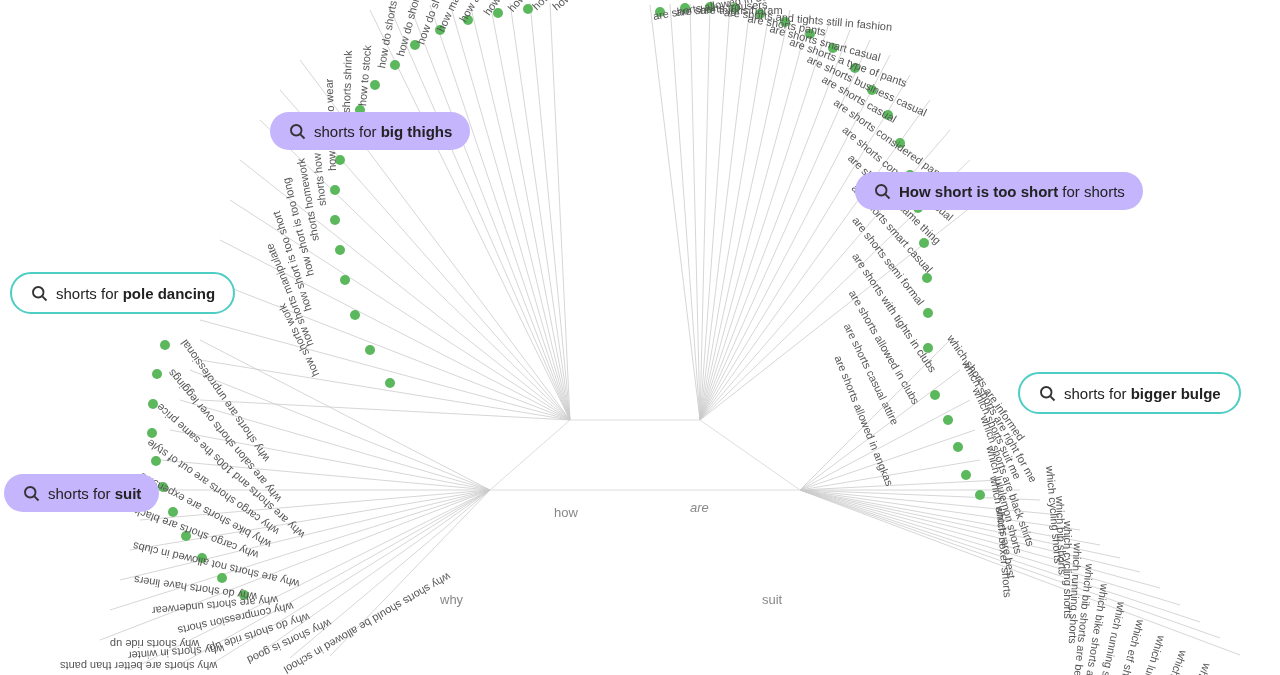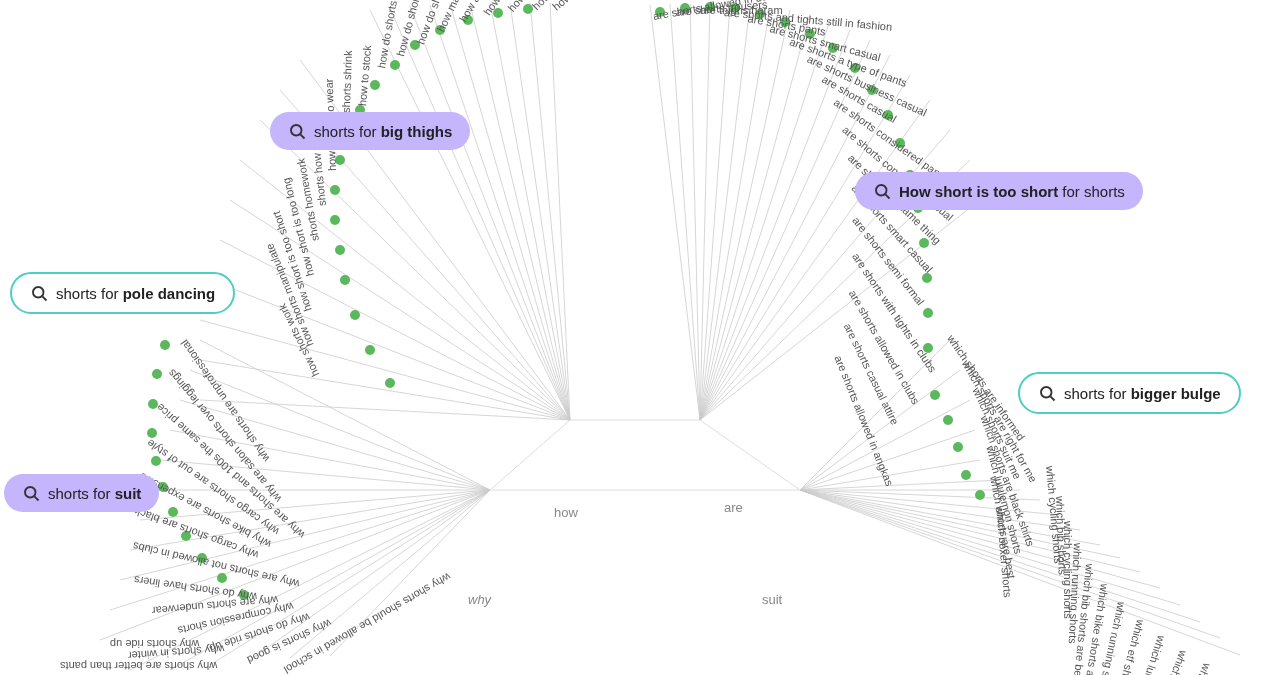--- a/index.html
+++ b/index.html
@@ -291,22 +291,22 @@
 <div class="radial-text" style="top:537px;left:1078px;transform:rotate(93deg);">which running shorts</div>
 <div class="radial-text" style="top:558px;left:1090px;transform:rotate(96deg);">which bib shorts are best</div>
 <div class="radial-text" style="top:578px;left:1105px;transform:rotate(99deg);">which bike shorts are best</div>
 <div class="radial-text" style="top:596px;left:1122px;transform:rotate(102deg);">which running shorts are best</div>
 <div class="radial-text" style="top:614px;left:1141px;transform:rotate(105deg);">which etf shorts the s&amp;p</div>
 <div class="radial-text" style="top:630px;left:1162px;transform:rotate(108deg);">which lululemon shorts are the longest</div>
 <div class="radial-text" style="top:645px;left:1184px;transform:rotate(111deg);">which assos shorts</div>
 <div class="radial-text" style="top:658px;left:1208px;transform:rotate(114deg);">which compression shorts are the best</div>
 
 <div class="center-label" style="top:505px;left:554px;">how</div>
-<div class="center-label" style="top:500px;left:724px;">are</div>
-<div class="center-label" style="top:592px;left:468px;font-style:italic;">why</div>
+<div class="center-label" style="top:500px;left:690px;font-style:italic;">are</div>
+<div class="center-label" style="top:592px;left:440px;">why</div>
 <div class="center-label" style="top:592px;left:762px;">suit</div>
 
 <div class="search-bubble orange" style="top:112px;left:270px;">
   <svg class="search-icon" viewBox="0 0 24 24" fill="none" stroke="#333" stroke-width="2.5">
     <circle cx="11" cy="11" r="7"></circle>
     <line x1="16.5" y1="16.5" x2="22" y2="22"></line>
   </svg>
   <span class="bubble-text">shorts for <strong>big thighs</strong></span>
 </div>
 

